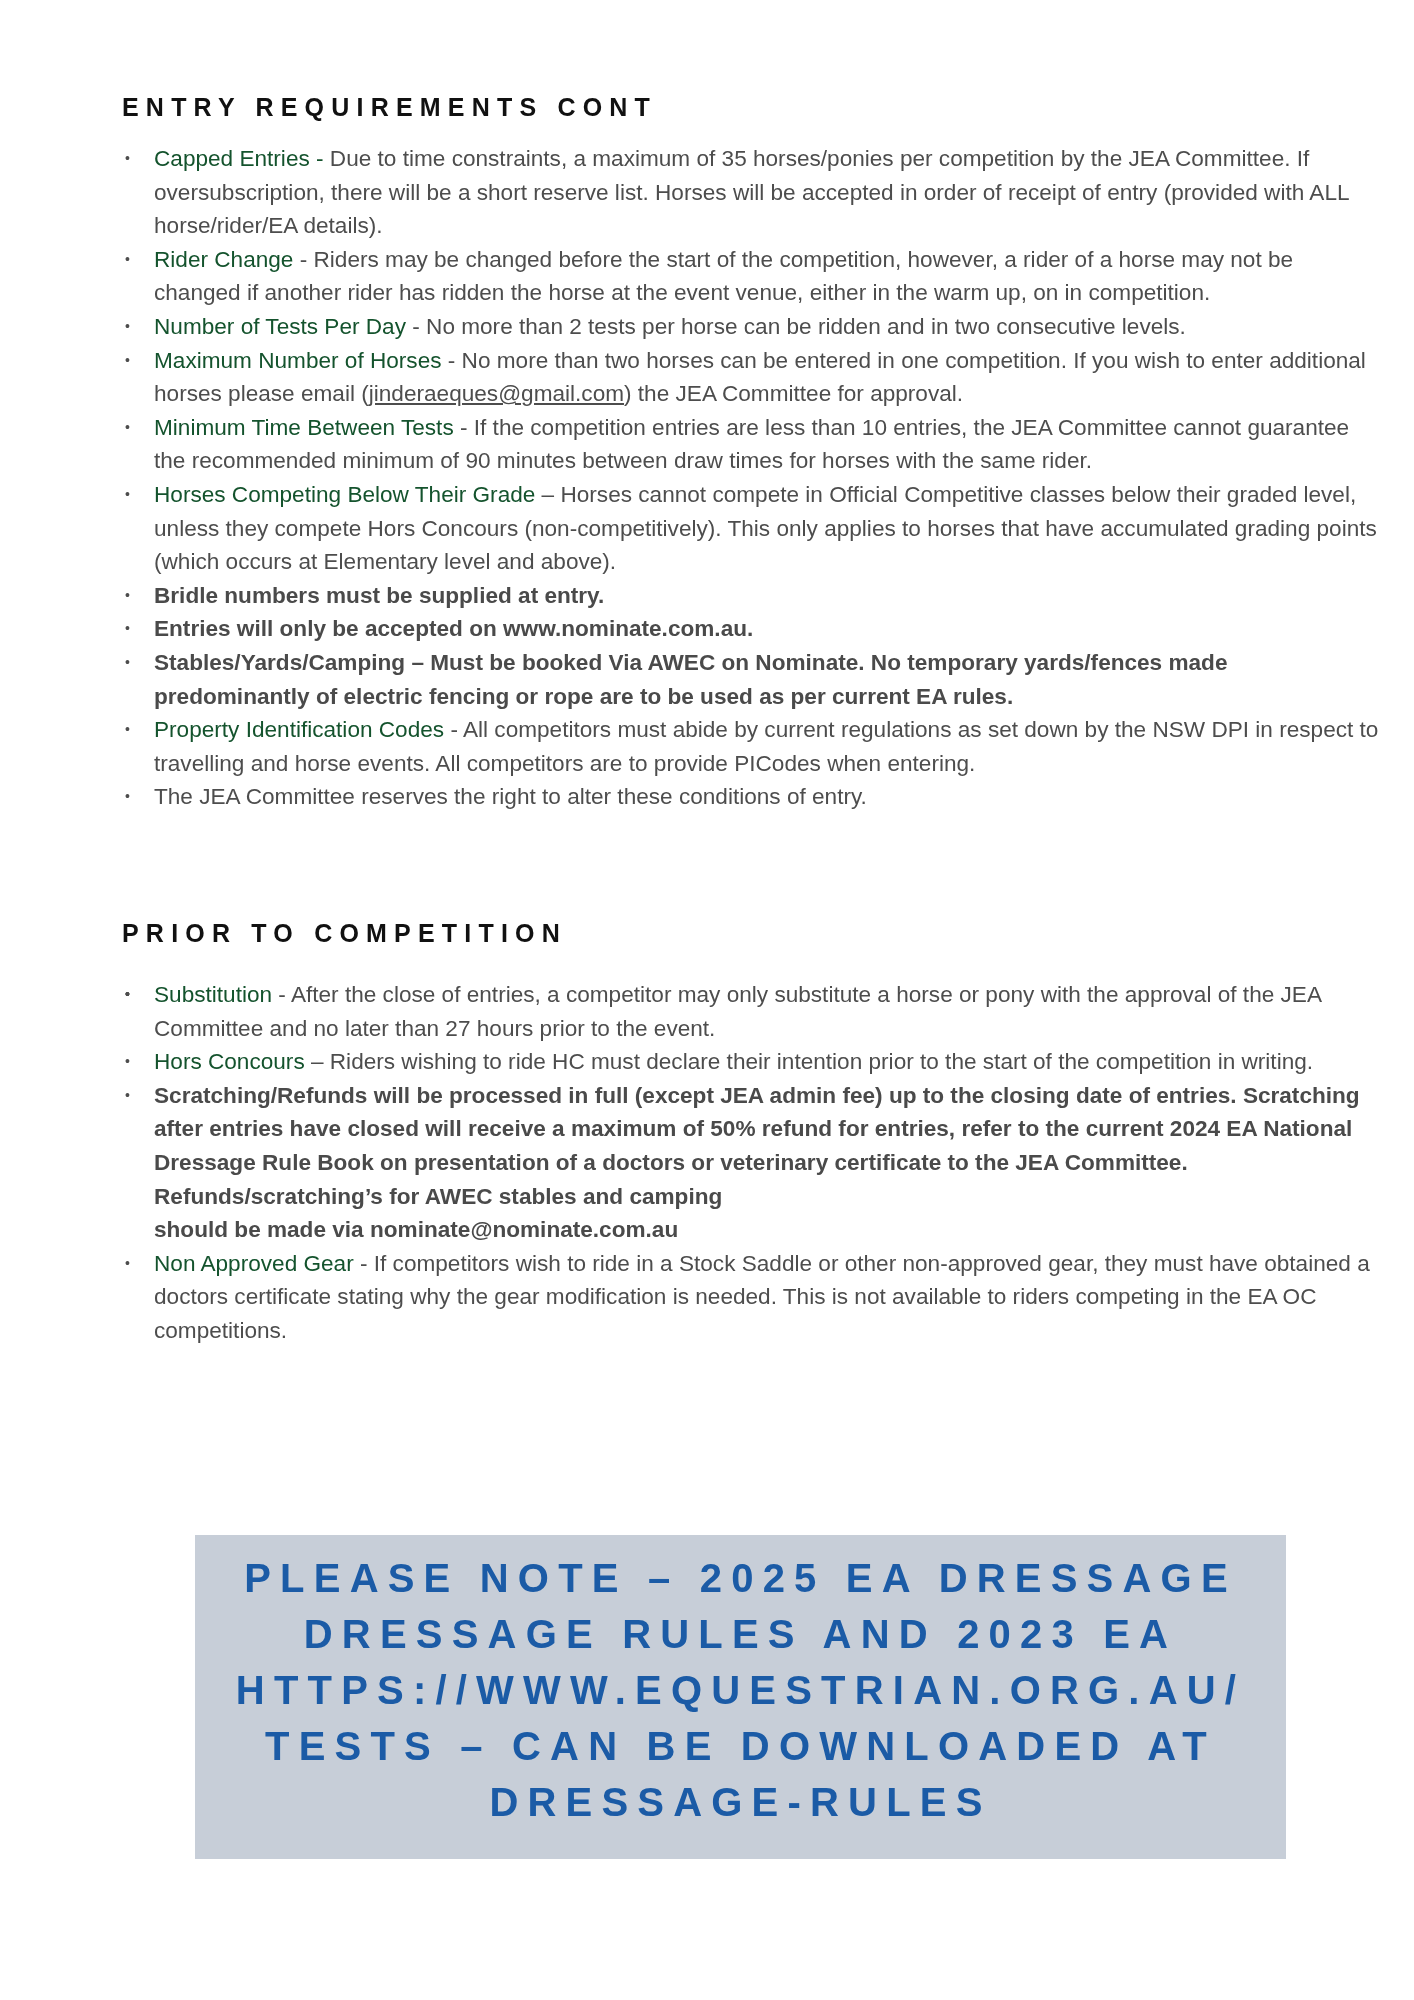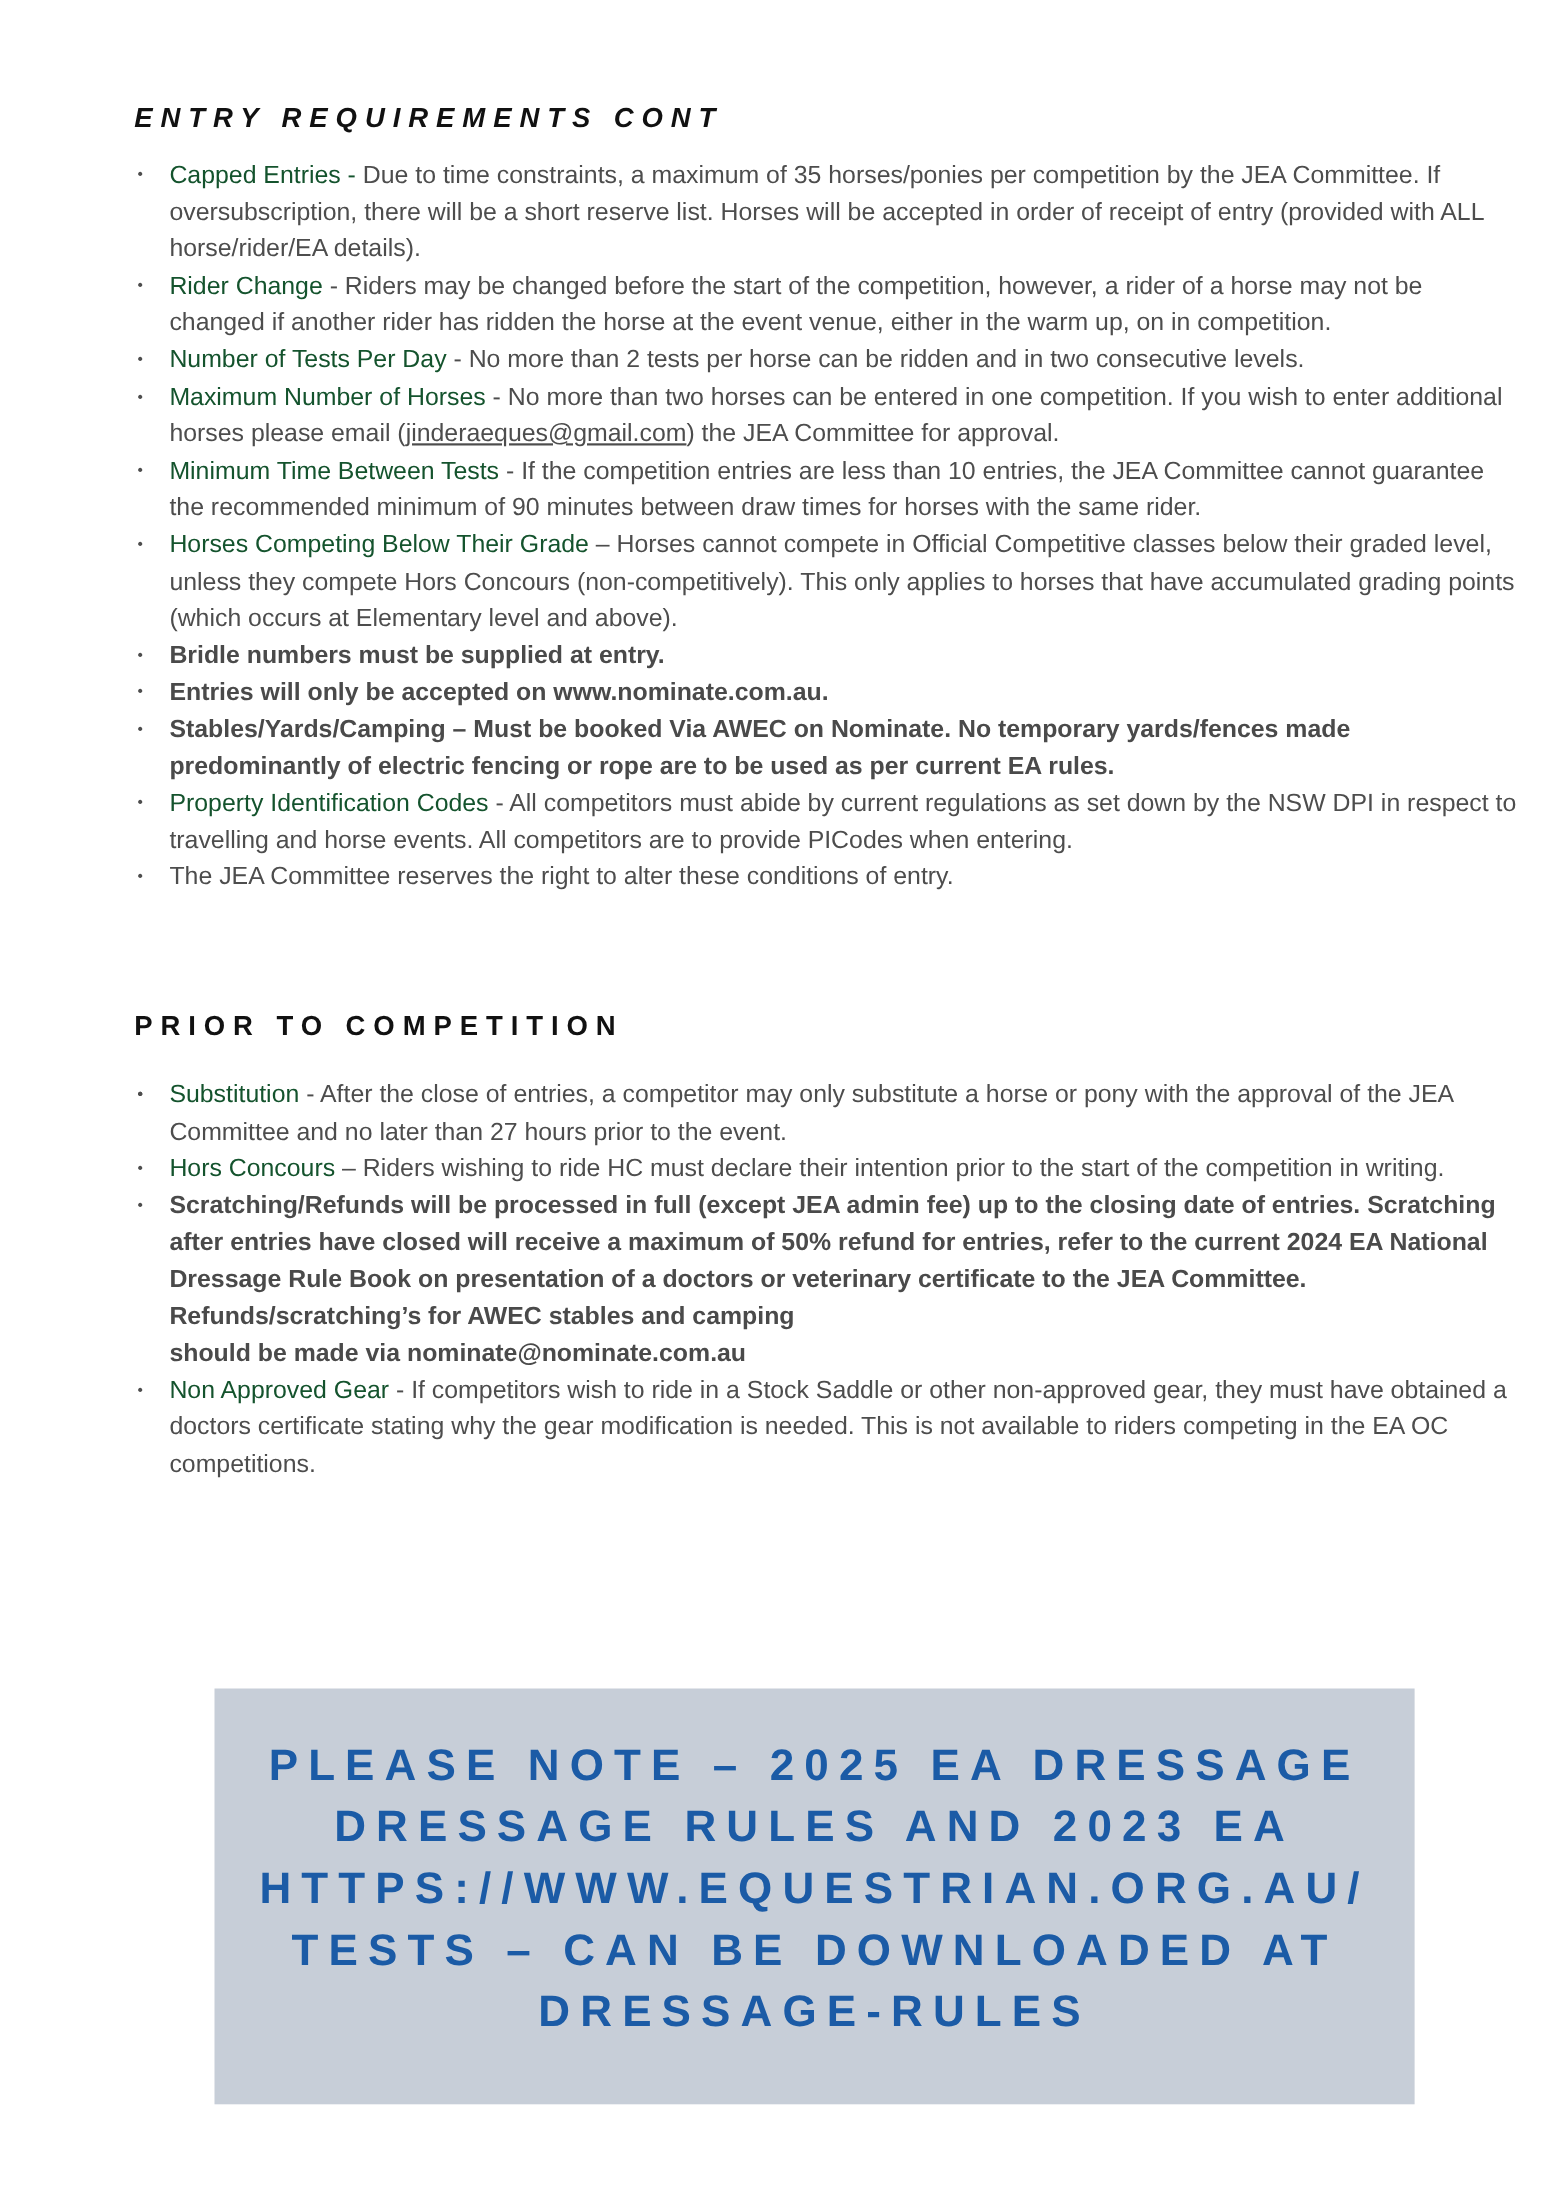--- a/index.html
+++ b/index.html
@@ -26,21 +26,21 @@
       left: 122px;
       margin: 0;
       font-family: "Liberation Sans", sans-serif;
       font-weight: bold;
       font-size: 25px;
       letter-spacing: 7.2px;
       color: #111111;
       line-height: 30px;
       white-space: nowrap;
     }
-    .heading-entry { top: 92px; font-style: italic; }
+    .heading-entry { top: 92px; }
     .heading-prior { top: 918px; }
 
     ul.rules {
       position: absolute;
       left: 122px;
       width: 1230px;
       margin: 0;
       padding: 0 0 0 32px;
       list-style: none;
       font-size: 22.6px;
@@ -66,21 +66,21 @@
 
     .b { font-weight: normal; color: #14532d; }
     .all-bold { font-weight: bold; color: #4a4a4a; }
     .link { text-decoration: underline; color: #4d4d4d; }
 
     .notice-box {
       position: absolute;
       left: 195px;
       top: 1535px;
       width: 1091px;
-      height: 378px;
+      height: 324px;
       background: #c7ced8;
       display: flex;
       align-items: center;
       justify-content: center;
       box-sizing: border-box;
       padding: 0 40px;
     }
     .notice-text {
       margin: 0;
       text-align: center;

